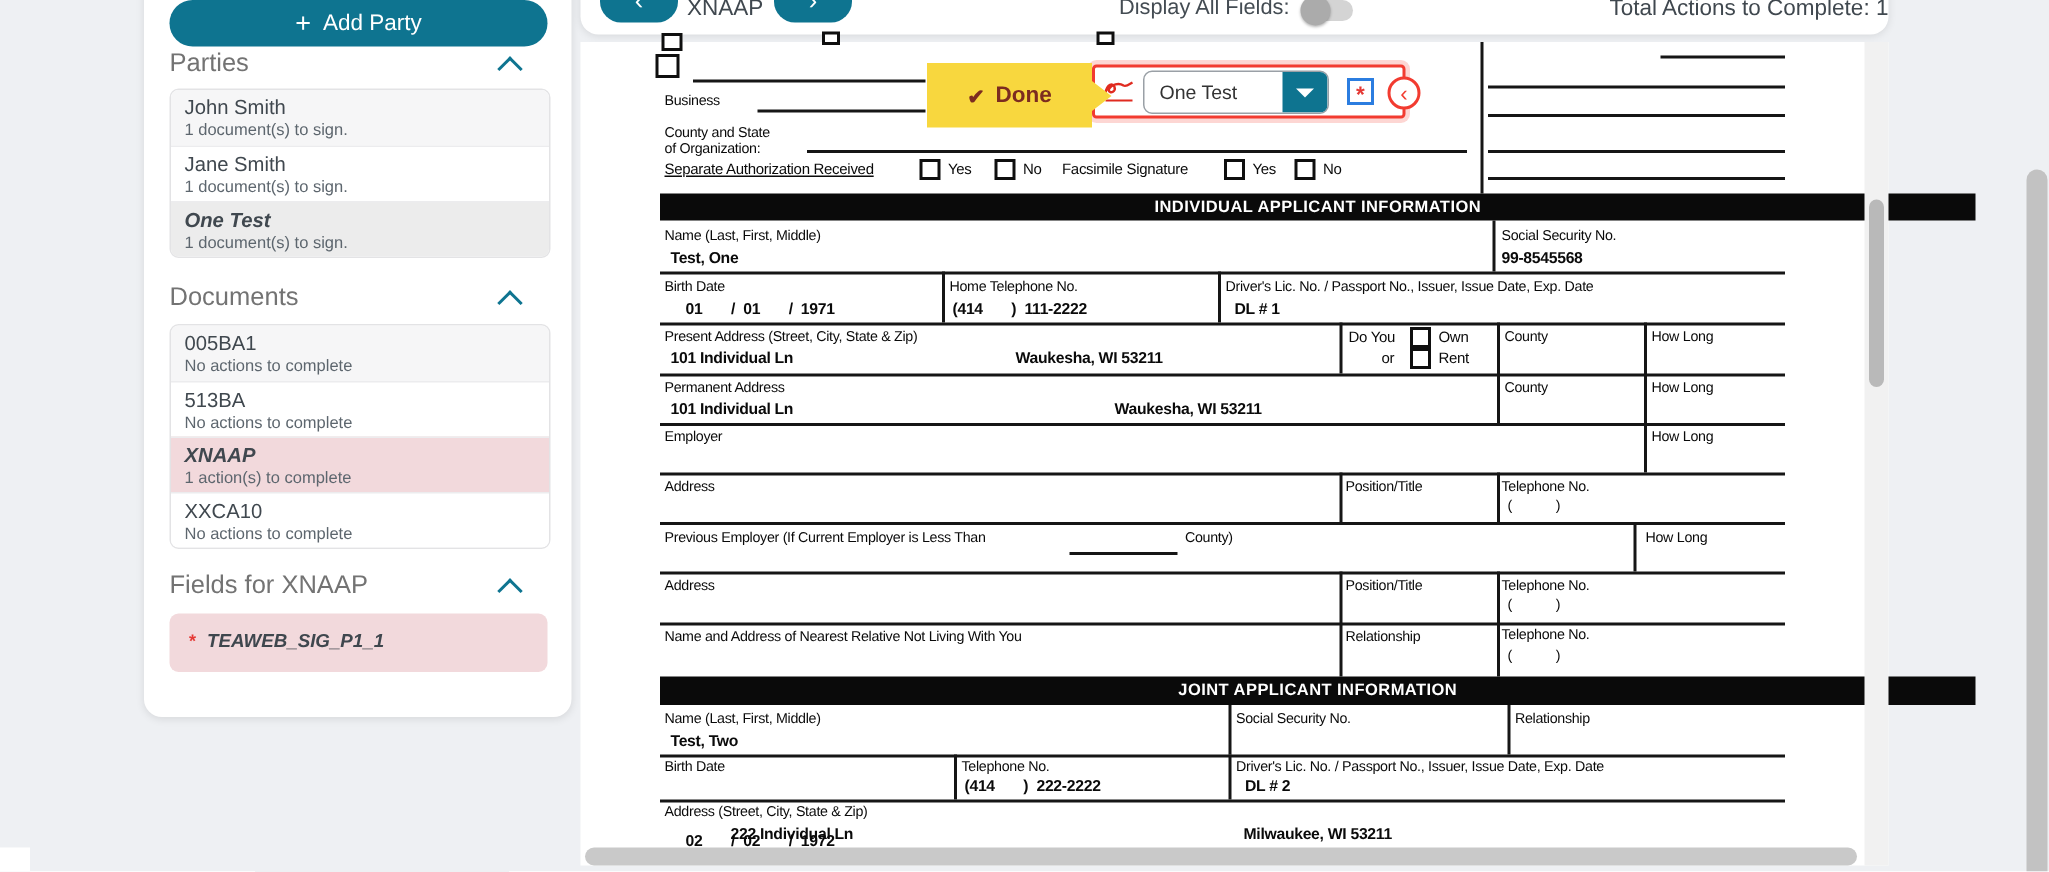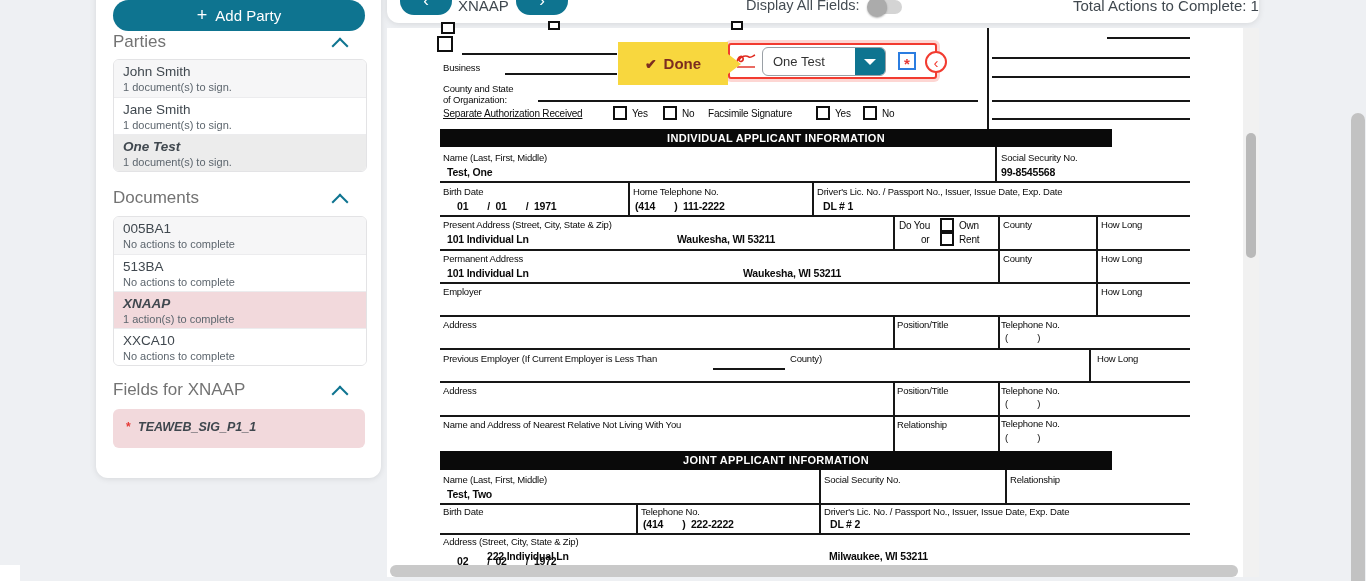--- a/index.html
+++ b/index.html
@@ -24,21 +24,21 @@
   
   .nav-pill{position:absolute;width:52px;height:28px;border-radius:14px;background:#0e7490;color:#fff;border:none;
             font-size:17px;line-height:26px;text-align:center;cursor:pointer;font-family:inherit;}
   
   #doc{position:absolute;left:387px;top:28px;width:872px;height:549px;background:#fff;}
   .flabel{position:absolute;font-size:9.5px;color:#0a0a0a;letter-spacing:-.2px;white-space:pre;}
   .fval{position:absolute;font-size:10.5px;font-weight:700;color:#0a0a0a;letter-spacing:-.2px;white-space:pre;}
   .hline{position:absolute;border-top:2px solid #161616;height:0;}
   .vline{position:absolute;border-left:2px solid #161616;width:0;}
   .cb{position:absolute;border:2px solid #0f0f0f;background:#fff;box-sizing:border-box;}
-  .bar{position:absolute;left:53px;width:672px;background:#0a0a0a;color:#fff;font-weight:700;
+  .bar{position:absolute;left:53px;width:877px;background:#0a0a0a;color:#fff;font-weight:700;
        font-size:11px;text-align:center;letter-spacing:.3px;}
   
   #done-btn{position:absolute;left:231px;top:14px;width:110px;height:43px;background:#f8d73e;
             color:#7c2c20;font-size:15px;font-weight:600;display:flex;align-items:center;justify-content:center;gap:7px;
             cursor:pointer;z-index:6;}
   #done-arrow{position:absolute;left:341px;top:26px;width:0;height:0;border-left:13px solid #f8d73e;
               border-top:10px solid transparent;border-bottom:10px solid transparent;z-index:6;}
   #sig-field{position:absolute;left:341px;top:15px;width:209px;height:36px;background:#fff;border:2px solid #f23b30;
              border-radius:3px;box-shadow:0 0 0 3px rgba(244,67,54,.22);z-index:5;box-sizing:border-box;}
   #signer-select{position:absolute;left:32px;top:2px;width:124px;height:29px;border:1.5px solid #9aa0a6;border-radius:6px;

